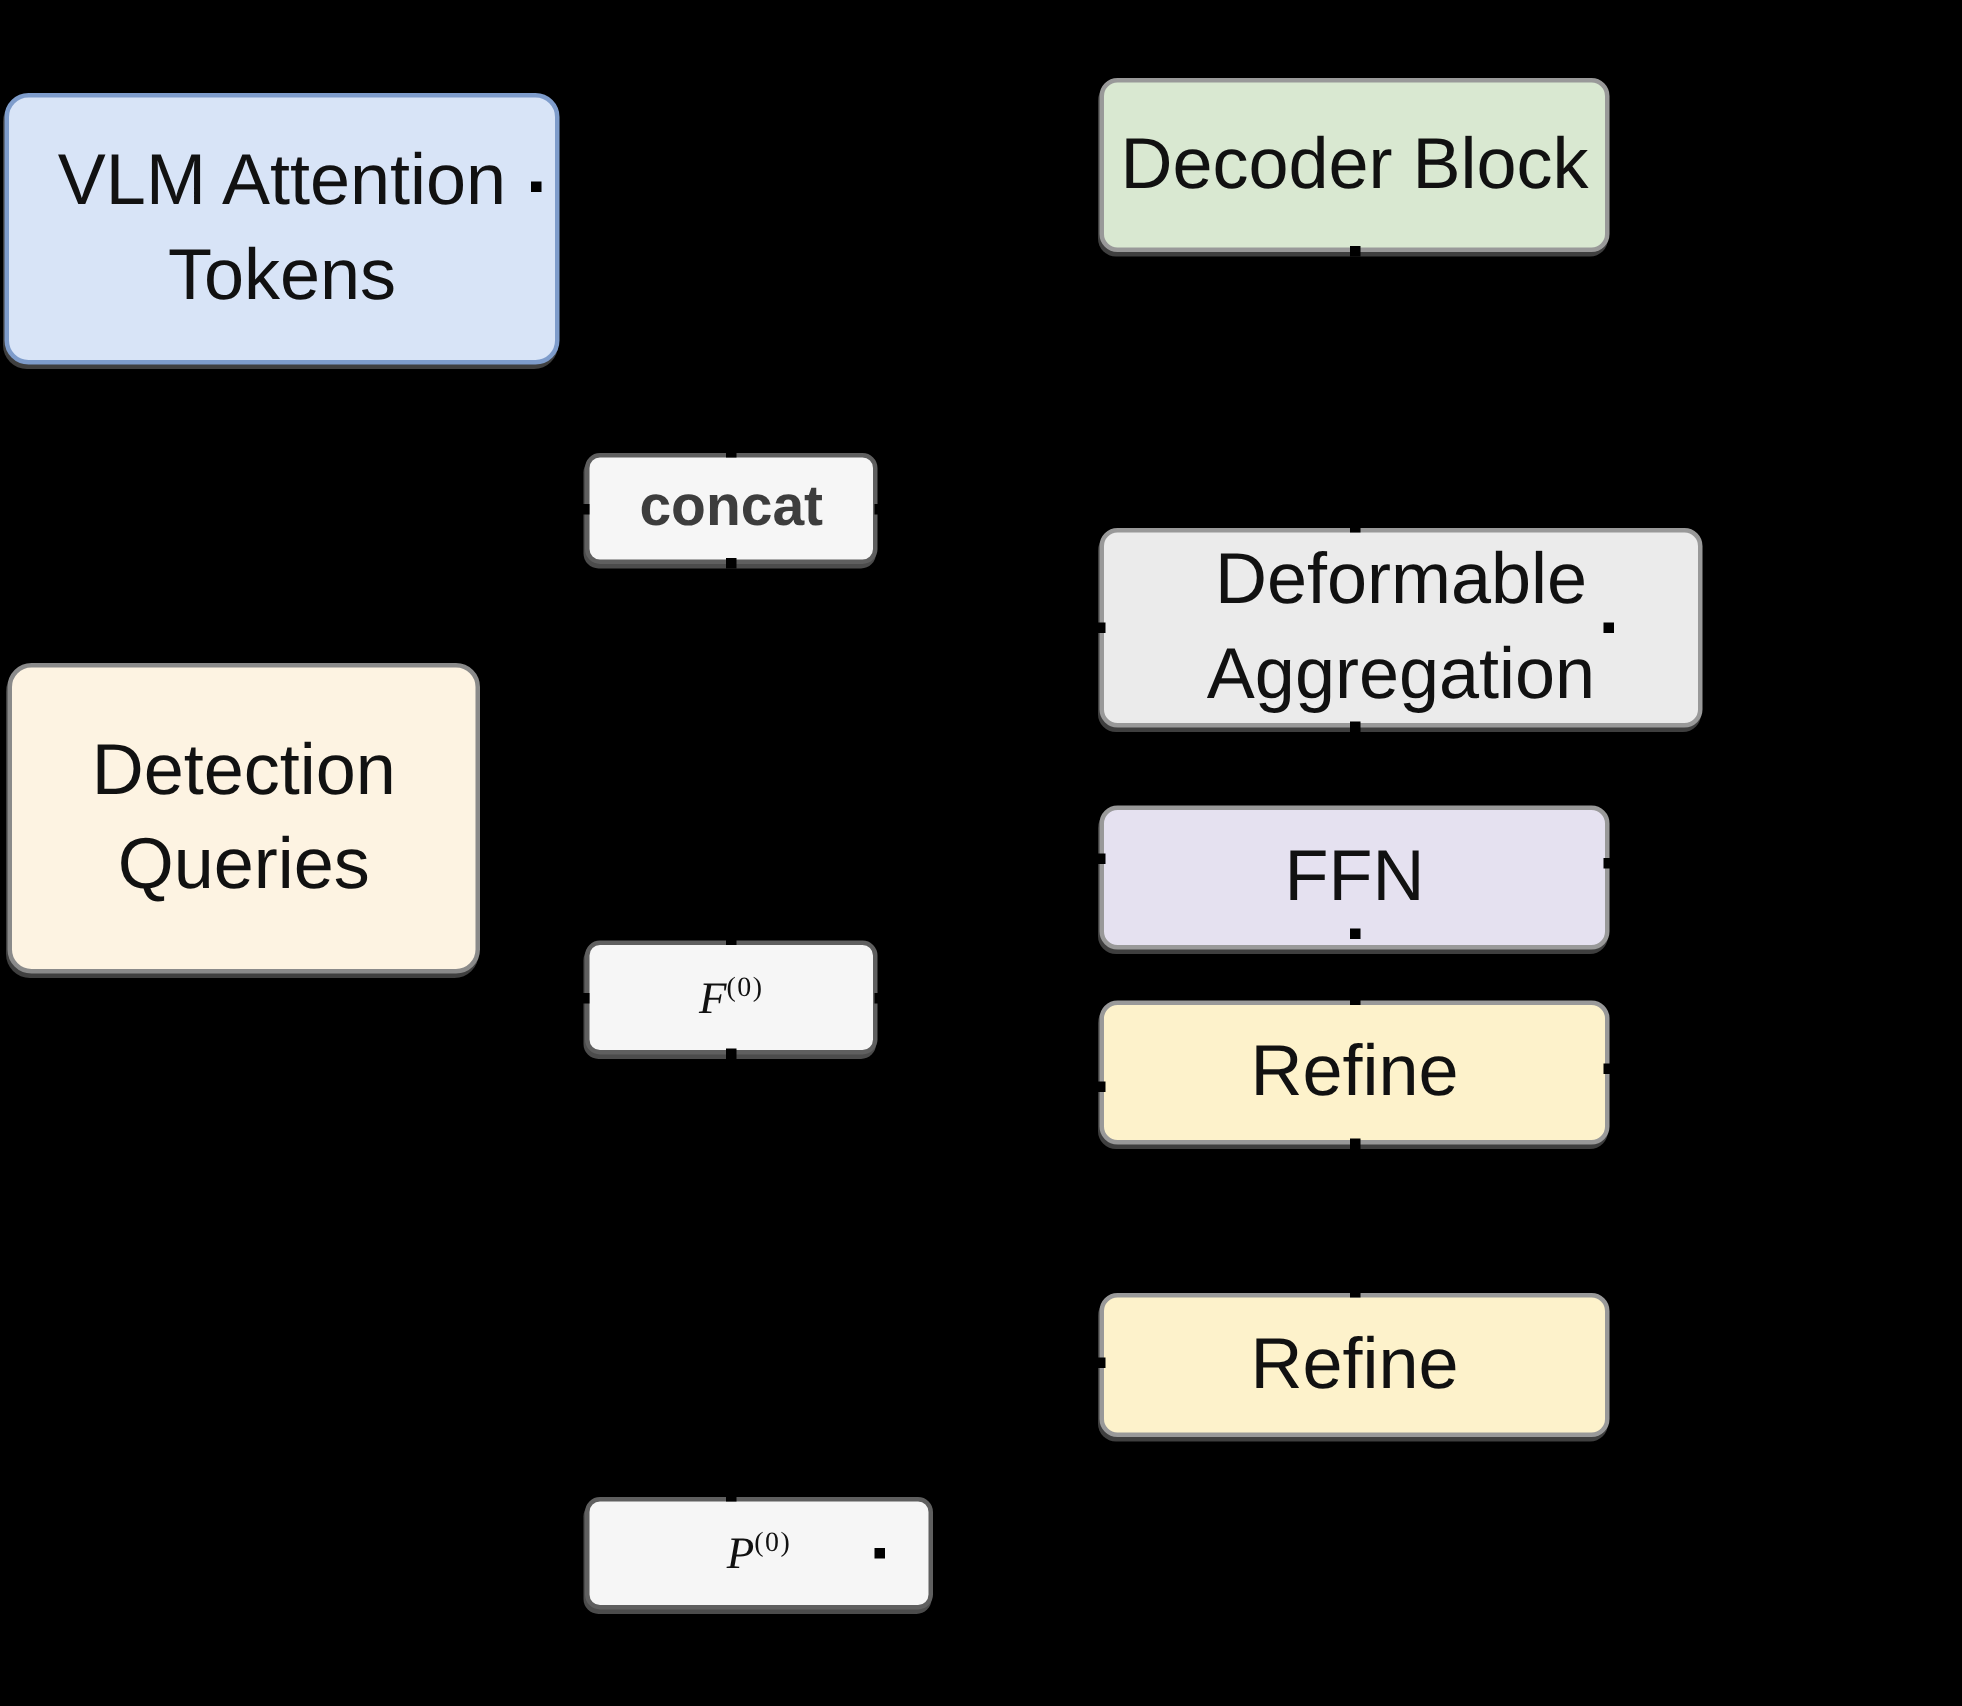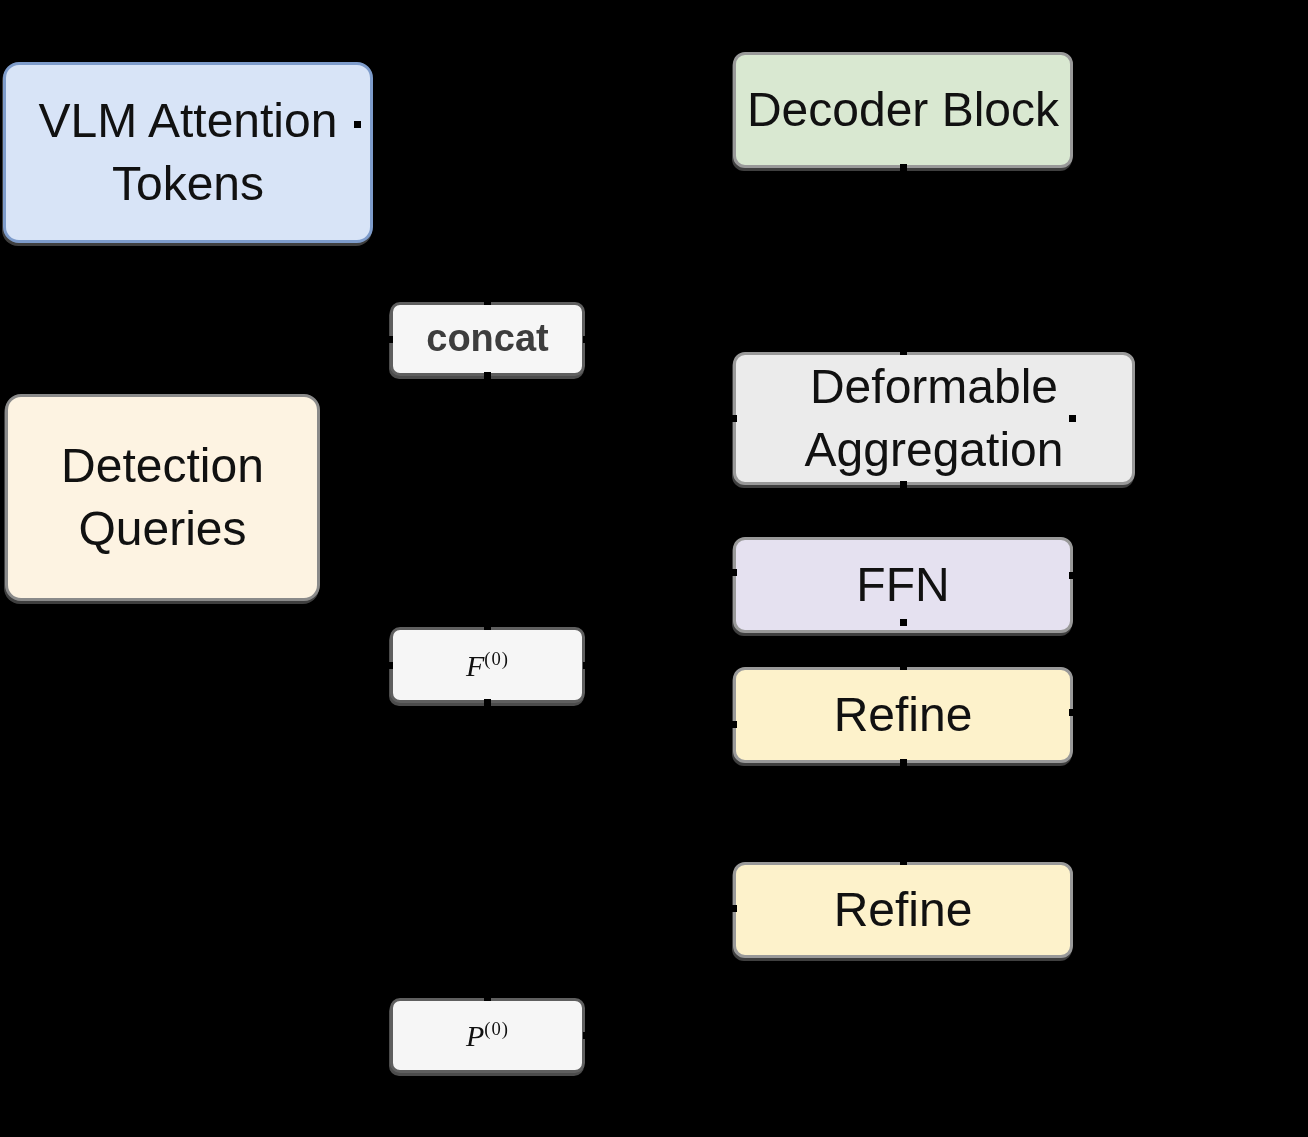--- a/index.html
+++ b/index.html
@@ -26,23 +26,23 @@
   .lbl { white-space: pre-line; line-height: 1.3; }
   .big  { font-size: 48px; text-align: center; }
   .round-lg { border-radius: 16px; }
   .round-md { border-radius: 12px; }
   .round-sm { border-radius: 10px; }
   .small { border-width: 3.5px; box-shadow: -1px 3px 0 rgba(95,95,95,0.8); }
 
   
   .n-vlm      { left: 3px;   top: 62px;  width: 370px; height: 181px; }
   .n-concat   { left: 390px; top: 302px; width: 195px; height: 74px;  font-size: 38px; }
-  .n-detect   { left: 5px;   top: 394px; width: 315px; height: 207px; }
+  .n-detect   { left: 5px;   top: 442px; width: 315px; height: 207px; }
   .n-f0       { left: 390px; top: 627px; width: 195px; height: 76px;  }
-  .n-p0       { left: 390px; top: 998px; width: 195px; height: 75px;  }
+  .n-p0       { left: 390px; top: 998px; width: 232px; height: 75px;  }
   .n-decoder  { left: 733px; top: 52px;  width: 340px; height: 116px; }
   .n-graph    { left: 733px; top: 207px; width: 340px; height: 96px;  }
   .n-deform   { left: 733px; top: 352px; width: 402px; height: 133px; }
   .n-ffn      { left: 733px; top: 527px; width: 340px; height: 96px; margin-top: 10px;  }
   .n-refine1  { left: 733px; top: 667px; width: 340px; height: 96px;  }
   .n-refine2  { left: 733px; top: 862px; width: 340px; height: 96px;  }
 
   
   .math-lbl { font-family: "Liberation Serif", serif; font-size: 30px; }
   .math-lbl i { font-style: italic; }

